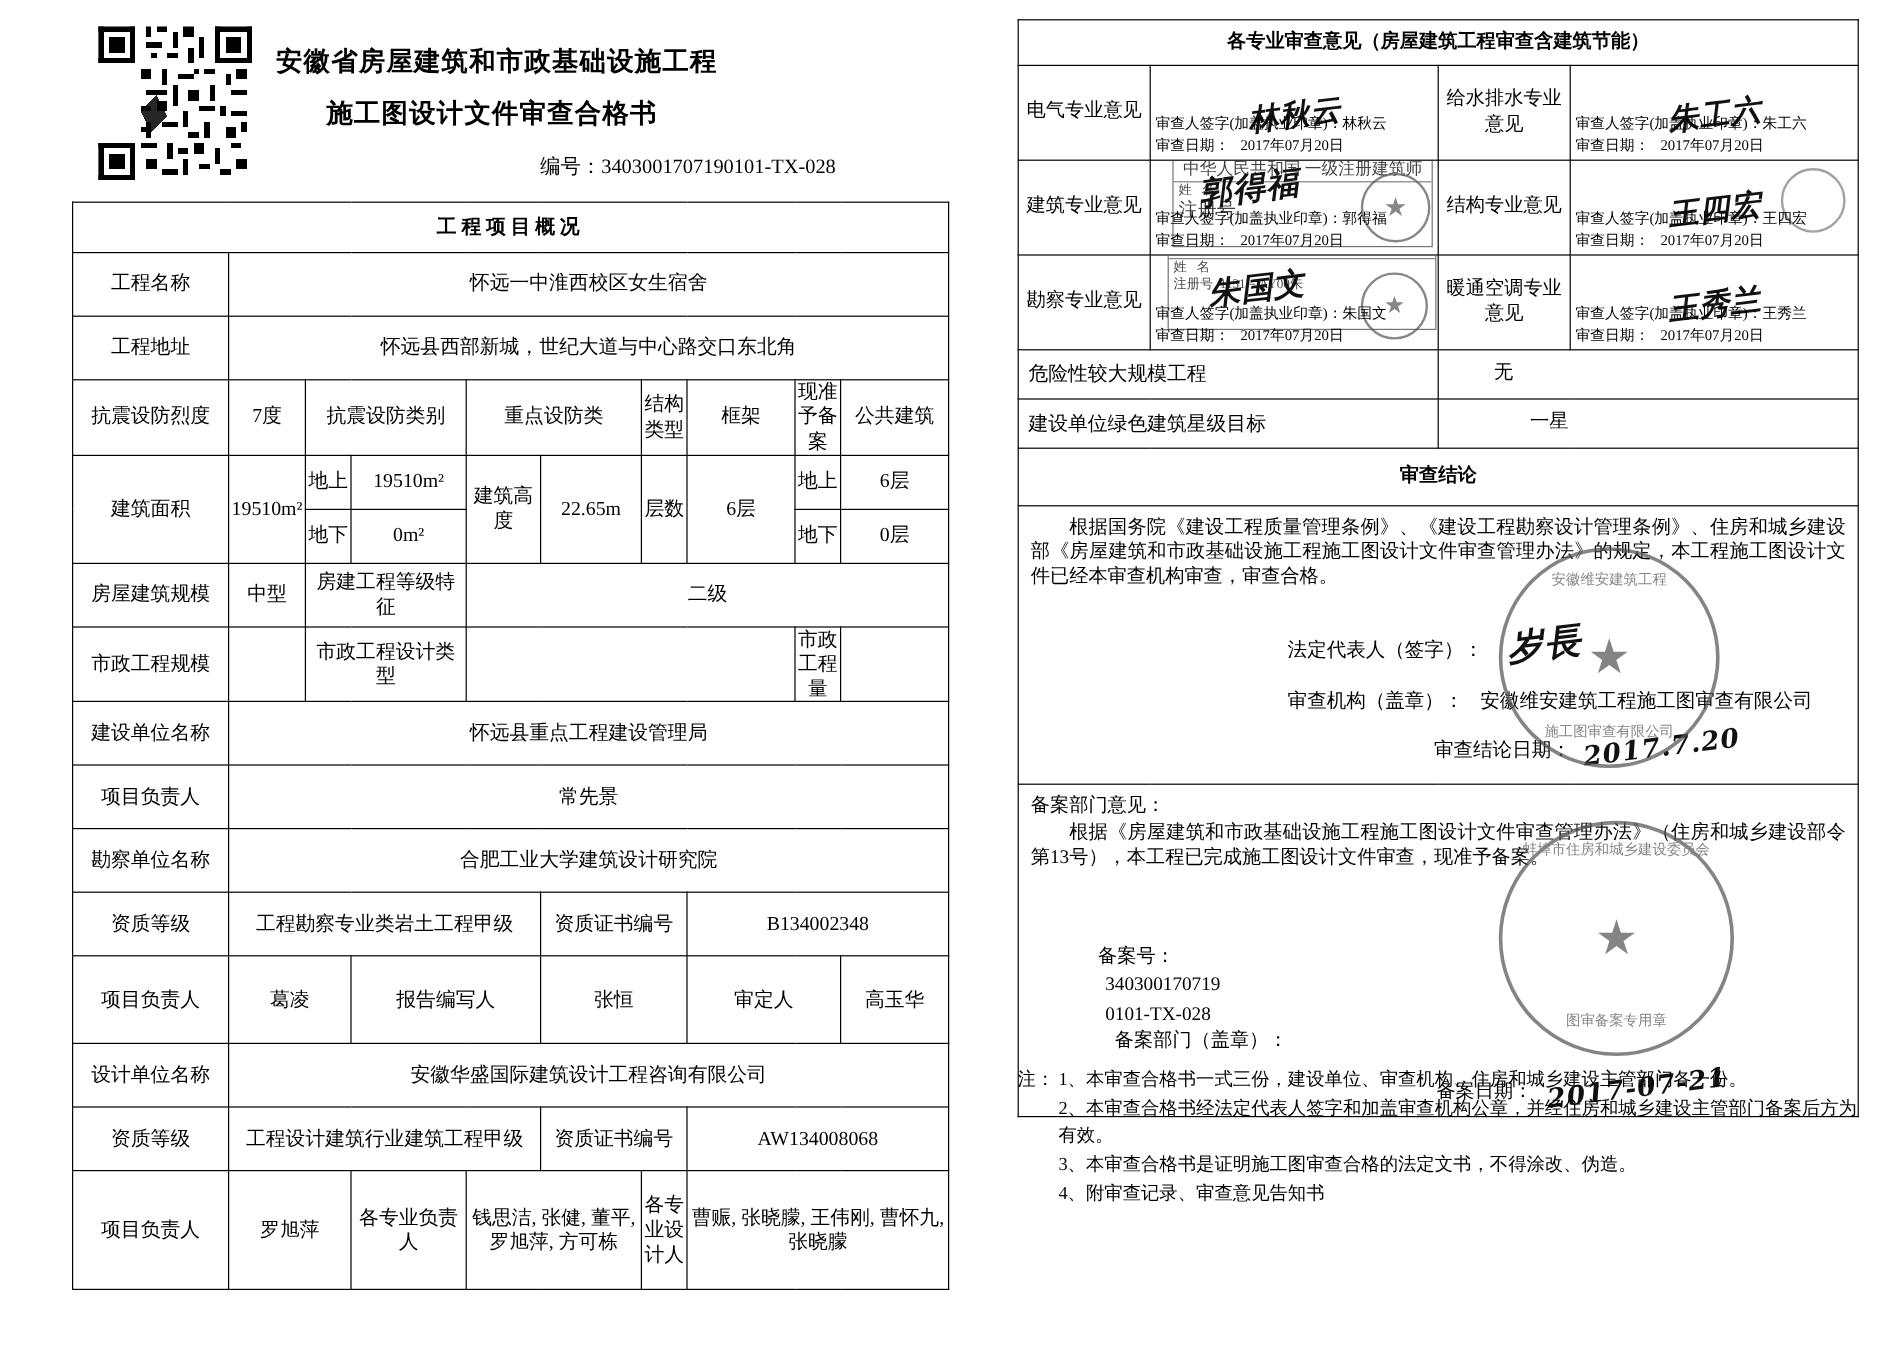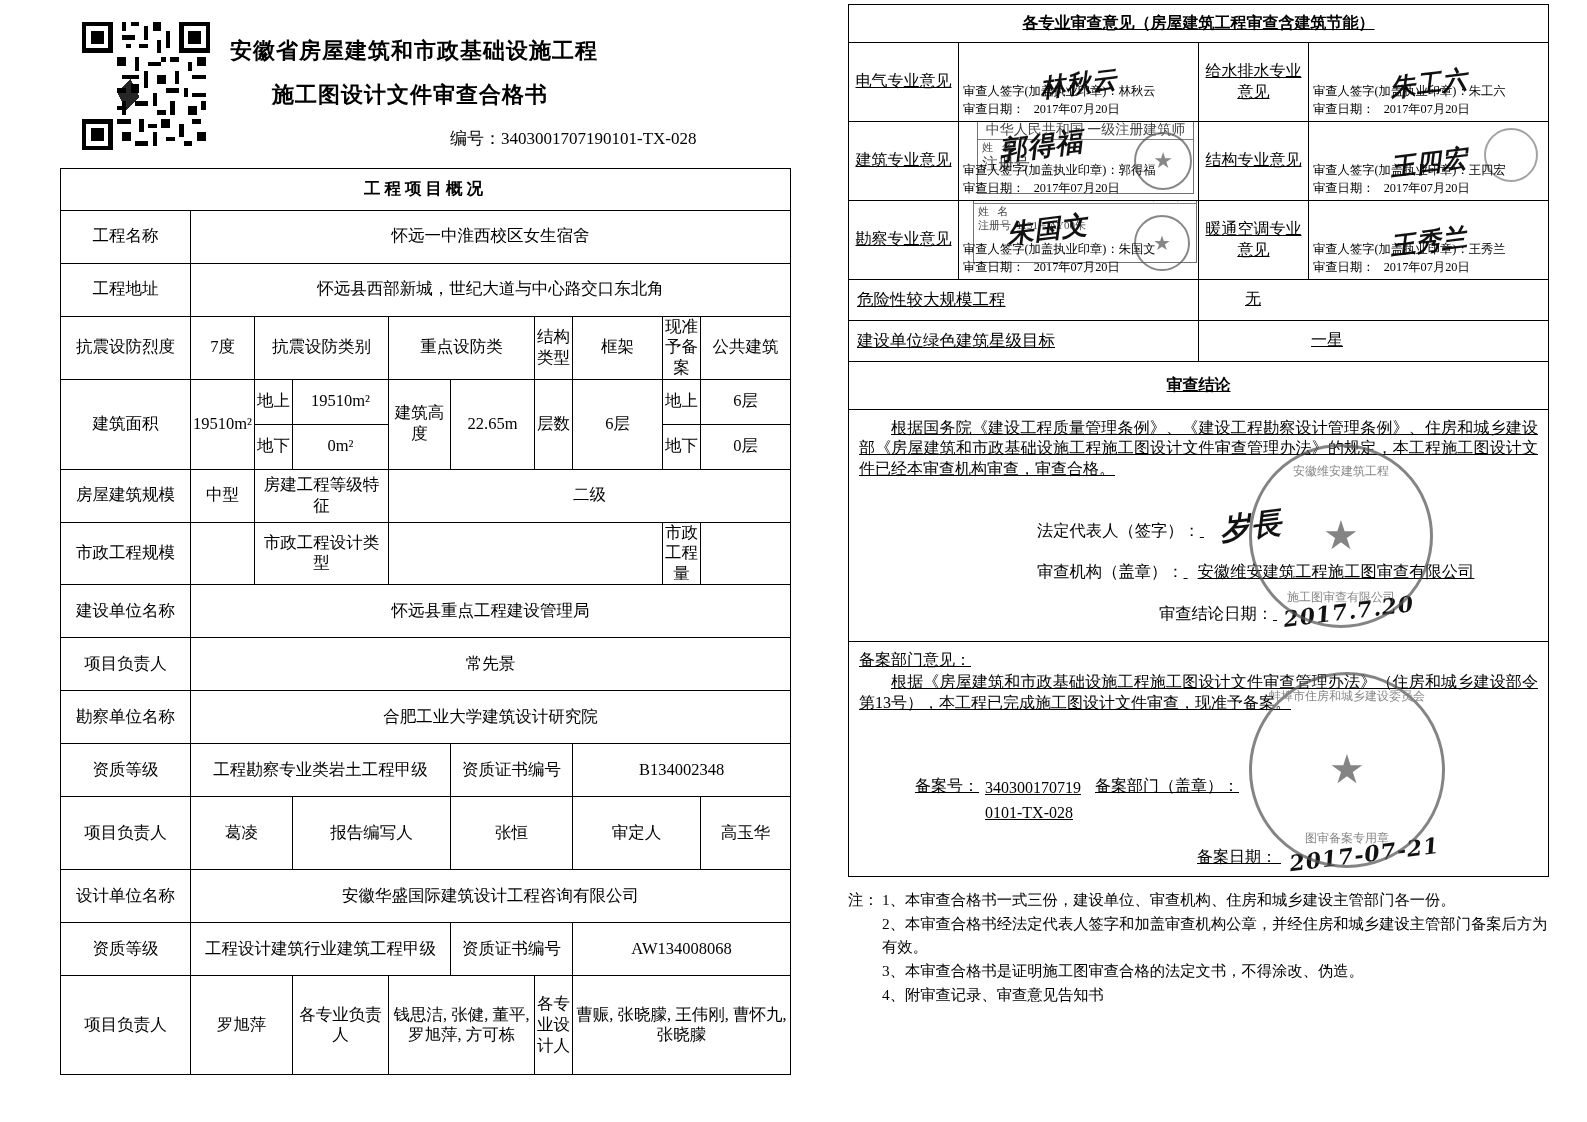--- a/index.html
+++ b/index.html
@@ -91,23 +91,22 @@
     line-height: 1.02;
     letter-spacing: 0px;
   }
   .small {
     font-size: 14.5px;
   }
   
   .right-col {
     position: absolute;
     left: 848px;
-    top: 4px;
+    top: 16px;
     width: 700px;
-    text-decoration: underline;
   }
   table.rtbl {
     border-collapse: collapse;
     table-layout: fixed;
     width: 100%;
   }
   table.rtbl td {
     border: 1.6px solid #000;
     font-size: 16px;
     vertical-align: middle;
@@ -177,20 +176,21 @@
   .indent {
     text-indent: 2em;
   }
   .sigrow {
     margin-top: 16px;
     font-size: 16.3px;
     line-height: 2.0;
   }
   .sigrow .lab {
     display: inline-block;
+    margin-left: 36px;
   }
   .stamp {
     position: absolute;
     border: 3px solid #555;
     border-radius: 50%;
     opacity: 0.72;
   }
   .stamp .star {
     position: absolute;
     left: 50%;
@@ -549,21 +549,21 @@
           </div>
         </td>
       </tr>
 
       <tr class="leftlabelrow">
         <td colspan="2" class="lb" style="height:34px">危险性较大规模工程</td>
         <td colspan="2" style="text-align:left;padding-left:46px;">无</td>
       </tr>
       <tr class="leftlabelrow">
         <td colspan="2" class="lb" style="height:34px">建设单位绿色建筑星级目标</td>
-        <td colspan="2" style="text-align:left;padding-left:112px;">一星</td>
+        <td colspan="2" style="text-align:left;padding-left:76px;">一星</td>
       </tr>
 
       <tr>
         <td colspan="4" class="conclusion">审查结论</td>
       </tr>
       <tr>
         <td colspan="4" class="para" style="height:190px;vertical-align:top;">
           <div class="indent">根据国务院《建设工程质量管理条例》、《建设工程勘察设计管理条例》、住房和城乡建设部《房屋建筑和市政基础设施工程施工图设计文件审查管理办法》的规定，本工程施工图设计文件已经本审查机构审查，审查合格。</div>
           <div class="sigrow" style="position:relative;">
             <div style="padding-left:178px;">
@@ -585,21 +585,21 @@
             </div>
           </div>
         </td>
       </tr>
 
       <tr>
         <td colspan="4" class="para" style="height:215px;vertical-align:top;">
           <div>备案部门意见：</div>
           <div class="indent" style="margin-top:2px;">根据《房屋建筑和市政基础设施工程施工图设计文件审查管理办法》（住房和城乡建设部令第13号），本工程已完成施工图设计文件审查，现准予备案。</div>
           <div style="margin-top:62px;position:relative;">
-            <div style="display:flex;align-items:flex-start;padding-left:56px;">
+            <div style="display:flex;align-items:flex-start;padding-left:56px;flex-direction:column;">
               <span>备案号：</span>
               <span style="margin-left:6px;line-height:1.55;">
                 <span>340300170719</span><br>
                 <span>0101-TX-028</span>
               </span>
               <span style="margin-left:14px;">备案部门（盖章）：</span>
             </div>
             <div style="padding-left:338px;margin-top:14px;">
               <span>备案日期：</span>
               <span class="hand" style="font-size:22px;margin-left:8px;">2017-07-21</span>

